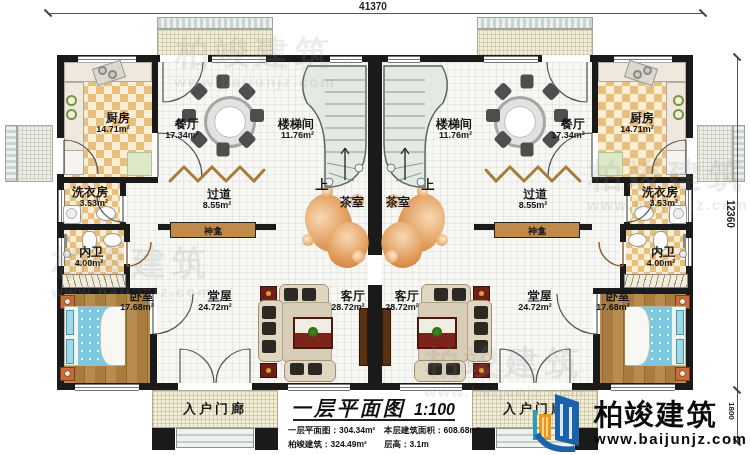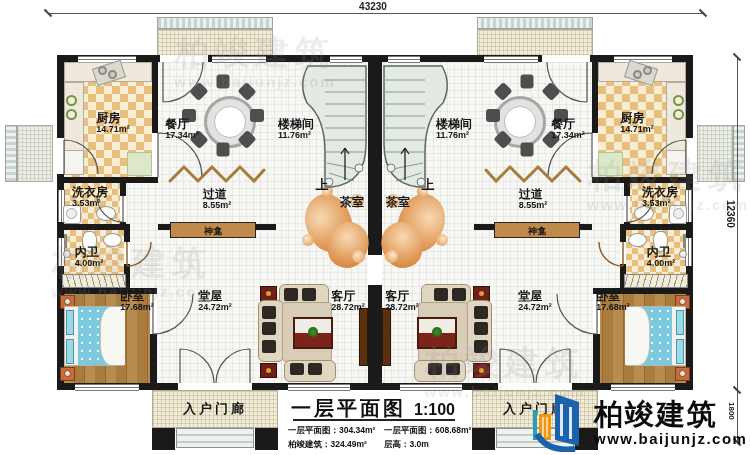--- a/index.html
+++ b/index.html
@@ -21,32 +21,32 @@
   .steps{background:repeating-linear-gradient(180deg,#eef1ee 0 5px,#c2cdc8 5px 7px);border:1px solid #8a948f;box-sizing:border-box;}
   .diag{background:repeating-linear-gradient(75deg,rgba(60,60,60,.5) 0 1px,transparent 1px 6px);border:1px solid #888;box-sizing:border-box;background-color:#f2ecd8;}
   .counter{background:#efe9dd;border:1px solid #b2ac9e;box-sizing:border-box;}
   .beige{background:#e0d6c2;border:1px solid #a08f72;border-radius:6px;box-sizing:border-box;}
   .pillow{background:#2c2824;border-radius:2px;}
   .redtbl{background:#6e2018;border:1px solid #38100a;box-sizing:border-box;}
   .circle{border-radius:50%;}
   .mirror{transform:scaleX(-1);transform-origin:375px 0;}
   .unit{position:absolute;left:0;top:0;width:750px;height:455px;}
   .lines{position:absolute;left:0;top:0;}
-  .rl{position:absolute;transform:translateX(-50%);text-align:left;line-height:1.1;white-space:nowrap;z-index:40;color:#151515;}
+  .rl{position:absolute;transform:translateX(-50%);text-align:right;line-height:1.1;white-space:nowrap;z-index:40;color:#151515;}
   .rl .n{display:block;font-size:12px;font-weight:bold;}
   .rl .a{display:block;font-size:9px;font-weight:bold;}
   .sgl{position:absolute;transform:translateX(-50%);font-size:12px;font-weight:bold;white-space:nowrap;z-index:40;color:#151515;}
   .dimtxt{position:absolute;font-size:10px;font-weight:bold;color:#222;z-index:45;}
   .vtext{writing-mode:vertical-rl;}
   .dline{position:absolute;background:#555;z-index:5;}
   .tick{position:absolute;width:10px;height:2px;background:#444;transform:rotate(45deg);z-index:6;}
   .wm{position:absolute;transform:translate(-50%,-50%);text-align:center;line-height:1;font-weight:bold;color:#8f8f8f;opacity:.16;z-index:35;pointer-events:none;white-space:nowrap;}
   .wm .l1{display:block;font-size:34px;letter-spacing:6px;}
   .wm .l2{display:block;font-size:15px;letter-spacing:2px;margin-top:5px;}
-  .titleblk{position:absolute;z-index:50;}
+  .titleblk{position:absolute;z-index:50;font-style:italic;}
   .tmain{font-size:20px;font-weight:bold;letter-spacing:3px;}
   .tscale{font-size:16px;font-weight:bold;margin-left:8px;}
   .stat{position:absolute;font-size:8.5px;font-weight:bold;color:#111;z-index:50;white-space:nowrap;}
   .brandname{position:absolute;font-size:29px;font-weight:900;letter-spacing:2px;color:#0a0a0a;z-index:60;}
   .brandurl{position:absolute;font-size:15px;font-weight:bold;letter-spacing:1.5px;color:#0a0a0a;z-index:60;}
 </style>
 </head>
 <body>
 
 <div class="stage">
@@ -316,21 +316,21 @@
       <path d="M127,242 V266 M127,266 A24,24 0 0 0 151,242" stroke="#8a5a28" stroke-width="1.4" fill="none"></path>
       <path d="M153,294 V334 M153,334 A40,40 0 0 0 193,294" stroke="#555" stroke-width="1.2" fill="none"></path>
       <path d="M180,383 V349 M180,349 A34,34 0 0 1 214,383 M250,383 V349 M250,349 A34,34 0 0 0 216,383" stroke="#555" stroke-width="1.2" fill="none"></path>
       <path d="M170,181 L184,167 L198,181 L212,167 L226,181 L240,167 L254,181 L264,170" stroke="#a87a3c" stroke-width="3" fill="none" stroke-linecap="round"></path>
     </svg>
   </div>
 
   <div class="dline" style="left:48px;top:13px;width:656px;height:1px"></div>
   <div class="tick" style="left:43px;top:12px"></div>
   <div class="tick" style="left:698px;top:12px"></div>
-  <div class="dimtxt" style="left:373px;top:1px;transform:translateX(-50%)">43230</div>
+  <div class="dimtxt" style="left:373px;top:1px;transform:translateX(-50%)">41370</div>
   <div class="dline" style="left:737px;top:57px;width:1px;height:333px"></div>
   <div class="tick" style="left:732px;top:56px"></div>
   <div class="tick" style="left:732px;top:389px"></div>
   <div class="dimtxt vtext" style="left:725px;top:200px">12360</div>
   <div class="dline" style="left:737px;top:390px;width:1px;height:52px"></div>
   <div class="tick" style="left:732px;top:441px"></div>
   <div class="dimtxt vtext" style="left:727px;top:402px;font-size:8px">1800</div>
 
   <div class="rl" style="left:113px;top:112px">
       <span class="n">厨房</span>
@@ -412,23 +412,23 @@
       <span class="a">28.72m²</span>
     </div>
   <div class="sgl" style="left:428px;top:176px;font-size:13px">上</div>
   <div class="sgl" style="left:535px;top:400px;font-size:13px;letter-spacing:3px">入户门廊</div>
 
   <div class="titleblk" style="left:373px;top:395px;transform:translateX(-50%);white-space:nowrap">
     <span class="tmain">一层平面图</span><span class="tscale">1:100</span>
   </div>
   <div class="abs" style="left:293px;top:419px;width:162px;height:2px;background:#222;z-index:50"></div>
   <div class="stat" style="left:288px;top:425px">一层平面图：304.34m²</div>
-  <div class="stat" style="left:384px;top:425px">一层平面图：608.68m²</div>
+  <div class="stat" style="left:384px;top:425px">本层建筑面积：608.68m²</div>
   <div class="stat" style="left:288px;top:439px">柏竣建筑：324.49m²</div>
-  <div class="stat" style="left:384px;top:439px">层高：3.0m</div>
+  <div class="stat" style="left:384px;top:439px">层高：3.1m</div>
 
   <svg class="abs" style="left:533px;top:390px;z-index:60" width="56" height="62" viewBox="0 0 56 62">
     <polygon points="22,4 46,12 46,56 22,50" fill="#1b62aa"></polygon>
     <rect x="27" y="14" width="3" height="32" fill="#dce8f4"></rect>
     <rect x="36" y="17" width="3" height="32" fill="#dce8f4"></rect>
     <rect x="6" y="24" width="12" height="26" fill="#f2960f"></rect>
     <rect x="9" y="27" width="2" height="20" fill="#ffffff" opacity="0.6"></rect>
     <rect x="13" y="27" width="2" height="20" fill="#ffffff" opacity="0.6"></rect>
     <rect x="0" y="20" width="4" height="30" fill="#2a9db8"></rect>
     <path d="M4,44 Q14,62 42,59" stroke="#1b62aa" stroke-width="6" fill="none"></path>

